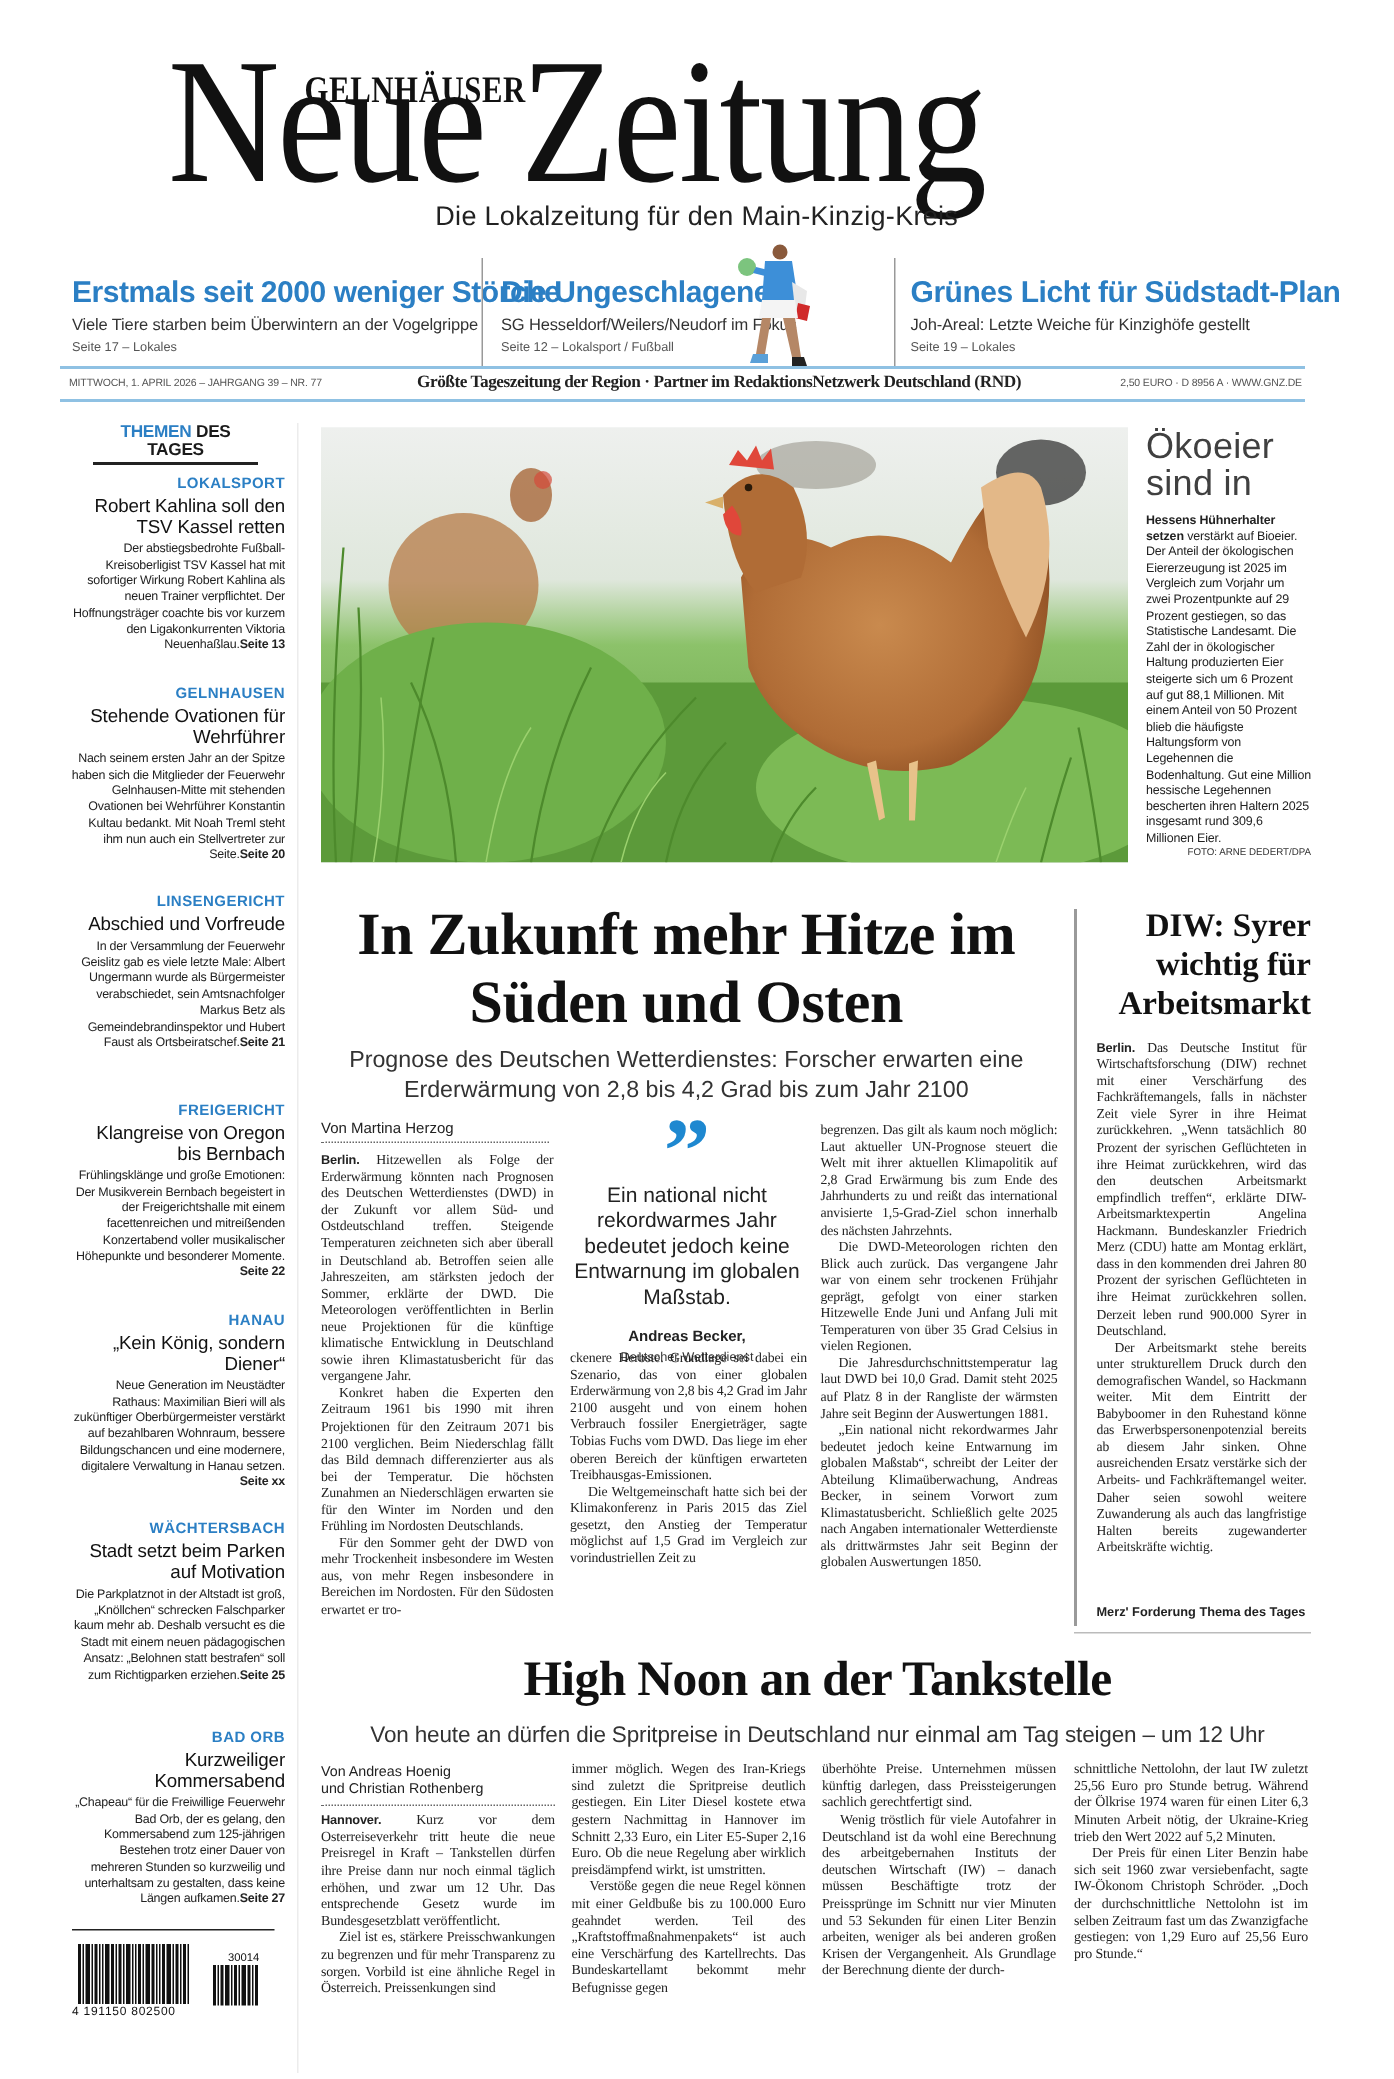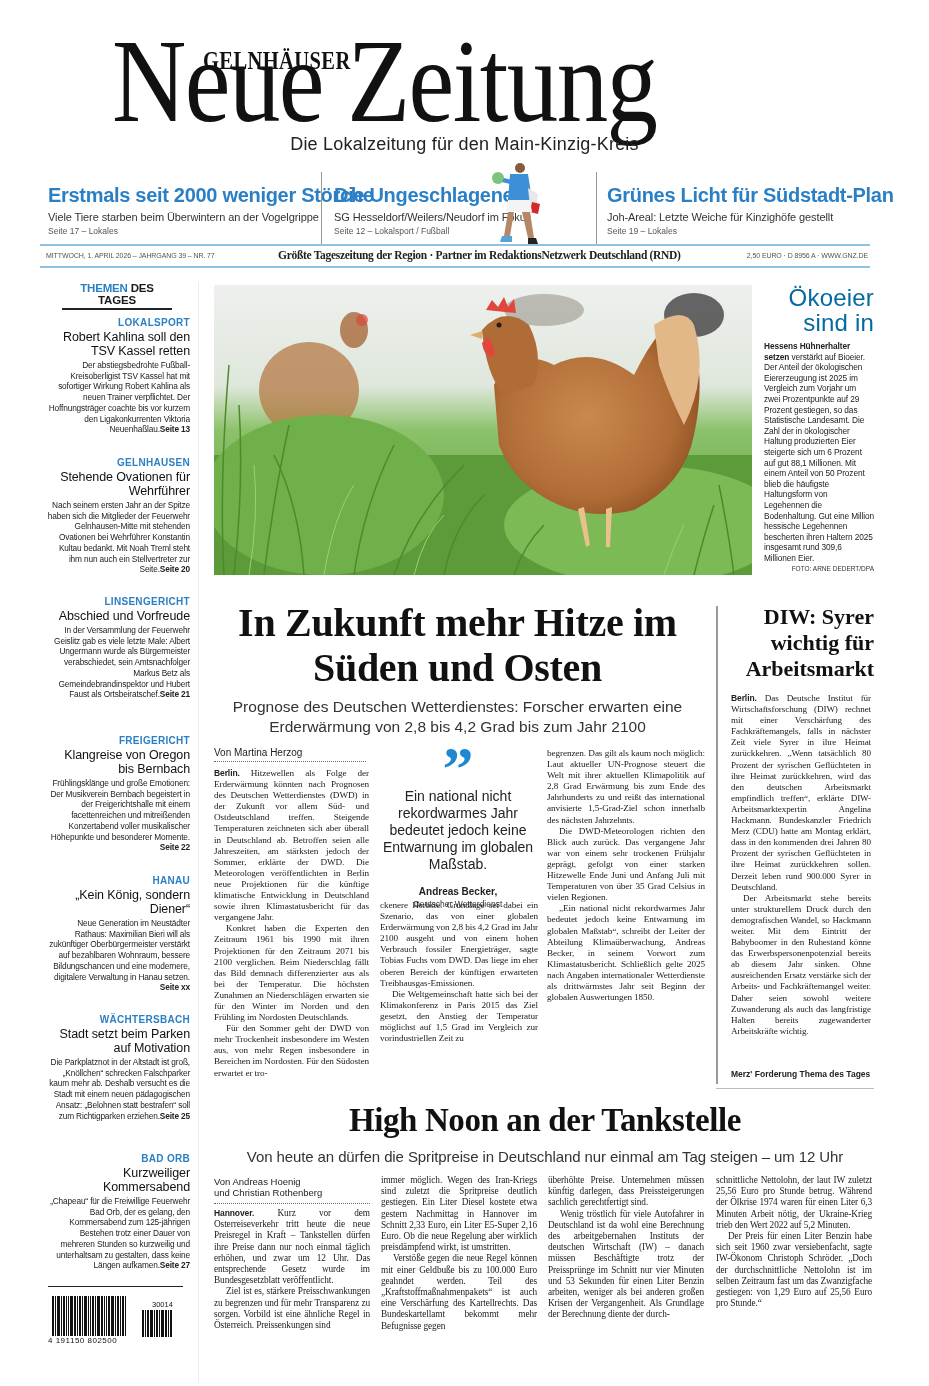--- a/index.html
+++ b/index.html
@@ -46,21 +46,21 @@
   #barcode .bars2 { position: absolute; left: 94px; top: 24px; height: 27px; display: flex; }
   #barcode .bars2 i { display: inline-block; background: #111; height: 27px; margin-right: 1px; }
   #barcode .num { position: absolute; left: 0; top: 50px; font-size: 8px; letter-spacing: 0.5px; color: #111; }
   #barcode .addon { position: absolute; left: 104px; top: 14px; font-size: 7.5px; color: #111; }
 
   
   #photo { position: absolute; left: 214px; top: 285px; width: 538px; height: 290px; overflow: hidden; background: #e8ecea; }
 
   
   #eggs { position: absolute; left: 764px; top: 285px; width: 110px; }
-  #eggs h2 { font-size: 24px; line-height: 25px; font-weight: normal; color: #0369a1; letter-spacing: 0.2px; text-align: right; }
+  #eggs h2 { font-size: 24px; line-height: 25px; font-weight: normal; color: #404040; letter-spacing: 0.2px; }
   #eggs p { font-size: 8.3px; line-height: 10.6px; margin-top: 6px; color: #222; letter-spacing: -0.1px; }
   #eggs .credit { font-size: 6.5px; text-align: right; margin-top: 2px; color: #333; }
 
   
   #lead-headline { position: absolute; left: 210px; top: 600px; width: 495px; text-align: center; font-family: "Liberation Serif", serif; font-size: 40px; line-height: 45px; color: #111; letter-spacing: -0.3px; }
   #lead-deck { position: absolute; left: 210px; top: 697px; width: 495px; text-align: center; font-size: 15.5px; line-height: 20px; color: #333; }
   #lead-byline { position: absolute; left: 214px; top: 747px; width: 152px; font-size: 10px; color: #222; padding-bottom: 3px; border-bottom: 1px dotted #666; }
   .bodytext { font-family: "Liberation Serif", serif; font-size: 9.2px; line-height: 11.1px; color: #222; text-align: justify; hyphens: auto; letter-spacing: -0.1px; }
   .bodytext p + p { text-indent: 12px; }
   .bodytext .dl { font-family: "Liberation Sans", sans-serif; font-weight: bold; font-size: 8.5px; }
@@ -312,20 +312,21 @@
 </div>
 
 <div id="lead-col2" class="bodytext">
   <p style="text-indent:0">ckenere Herbste. Grundlage sei dabei ein Szenario, das von einer globalen Erderwärmung von 2,8 bis 4,2 Grad im Jahr 2100 ausgeht und von einem hohen Verbrauch fossiler Energieträger, sagte Tobias Fuchs vom DWD. Das liege im eher oberen Bereich der künftigen erwarteten Treibhausgas-Emissionen.</p>
   <p>Die Weltgemeinschaft hatte sich bei der Klimakonferenz in Paris 2015 das Ziel gesetzt, den Anstieg der Temperatur möglichst auf 1,5 Grad im Vergleich zur vorindustriellen Zeit zu</p>
 </div>
 
 <div id="lead-col3" class="bodytext">
   <p>begrenzen. Das gilt als kaum noch möglich: Laut aktueller UN-Prognose steuert die Welt mit ihrer aktuellen Klimapolitik auf 2,8 Grad Erwärmung bis zum Ende des Jahrhunderts zu und reißt das international anvisierte 1,5-Grad-Ziel schon innerhalb des nächsten Jahrzehnts.</p>
   <p>Die DWD-Meteorologen richten den Blick auch zurück. Das vergangene Jahr war von einem sehr trockenen Frühjahr geprägt, gefolgt von einer starken Hitzewelle Ende Juni und Anfang Juli mit Temperaturen von über 35 Grad Celsius in vielen Regionen.</p>
+  <p>Die Jahresdurchschnittstemperatur lag laut DWD bei 10,0 Grad. Damit steht 2025 auf Platz 8 in der Rangliste der wärmsten Jahre seit Beginn der Auswertungen 1881.</p>
   <p>„Ein national nicht rekordwarmes Jahr bedeutet jedoch keine Entwarnung im globalen Maßstab“, schreibt der Leiter der Abteilung Klimaüberwachung, Andreas Becker, in seinem Vorwort zum Klimastatusbericht. Schließlich gelte 2025 nach Angaben internationaler Wetterdienste als drittwärmstes Jahr seit Beginn der globalen Auswertungen 1850.</p>
 </div>
 
 <div id="diw-rule"></div>
 <h2 id="diw-headline">DIW: Syrer wichtig für Arbeitsmarkt</h2>
 <div id="diw-body">
   <div class="bodytext">
     <p><span class="dl">Berlin.</span><span> Das Deutsche Institut für Wirtschaftsforschung (DIW) rechnet mit einer Verschärfung des Fachkräftemangels, falls in nächster Zeit viele Syrer in ihre Heimat zurückkehren. „Wenn tatsächlich 80 Prozent der syrischen Geflüchteten in ihre Heimat zurückkehren, wird das den deutschen Arbeitsmarkt empfindlich treffen“, erklärte DIW-Arbeitsmarktexpertin Angelina Hackmann. Bundeskanzler Friedrich Merz (CDU) hatte am Montag erklärt, dass in den kommenden drei Jahren 80 Prozent der syrischen Geflüchteten in ihre Heimat zurückkehren sollen. Derzeit leben rund 900.000 Syrer in Deutschland.</span></p>
     <p>Der Arbeitsmarkt stehe bereits unter strukturellem Druck durch den demografischen Wandel, so Hackmann weiter. Mit dem Eintritt der Babyboomer in den Ruhestand könne das Erwerbspersonenpotenzial bereits ab diesem Jahr sinken. Ohne ausreichenden Ersatz verstärke sich der Arbeits- und Fachkräftemangel weiter. Daher seien sowohl weitere Zuwanderung als auch das langfristige Halten bereits zugewanderter Arbeitskräfte wichtig.</p>
   </div>

